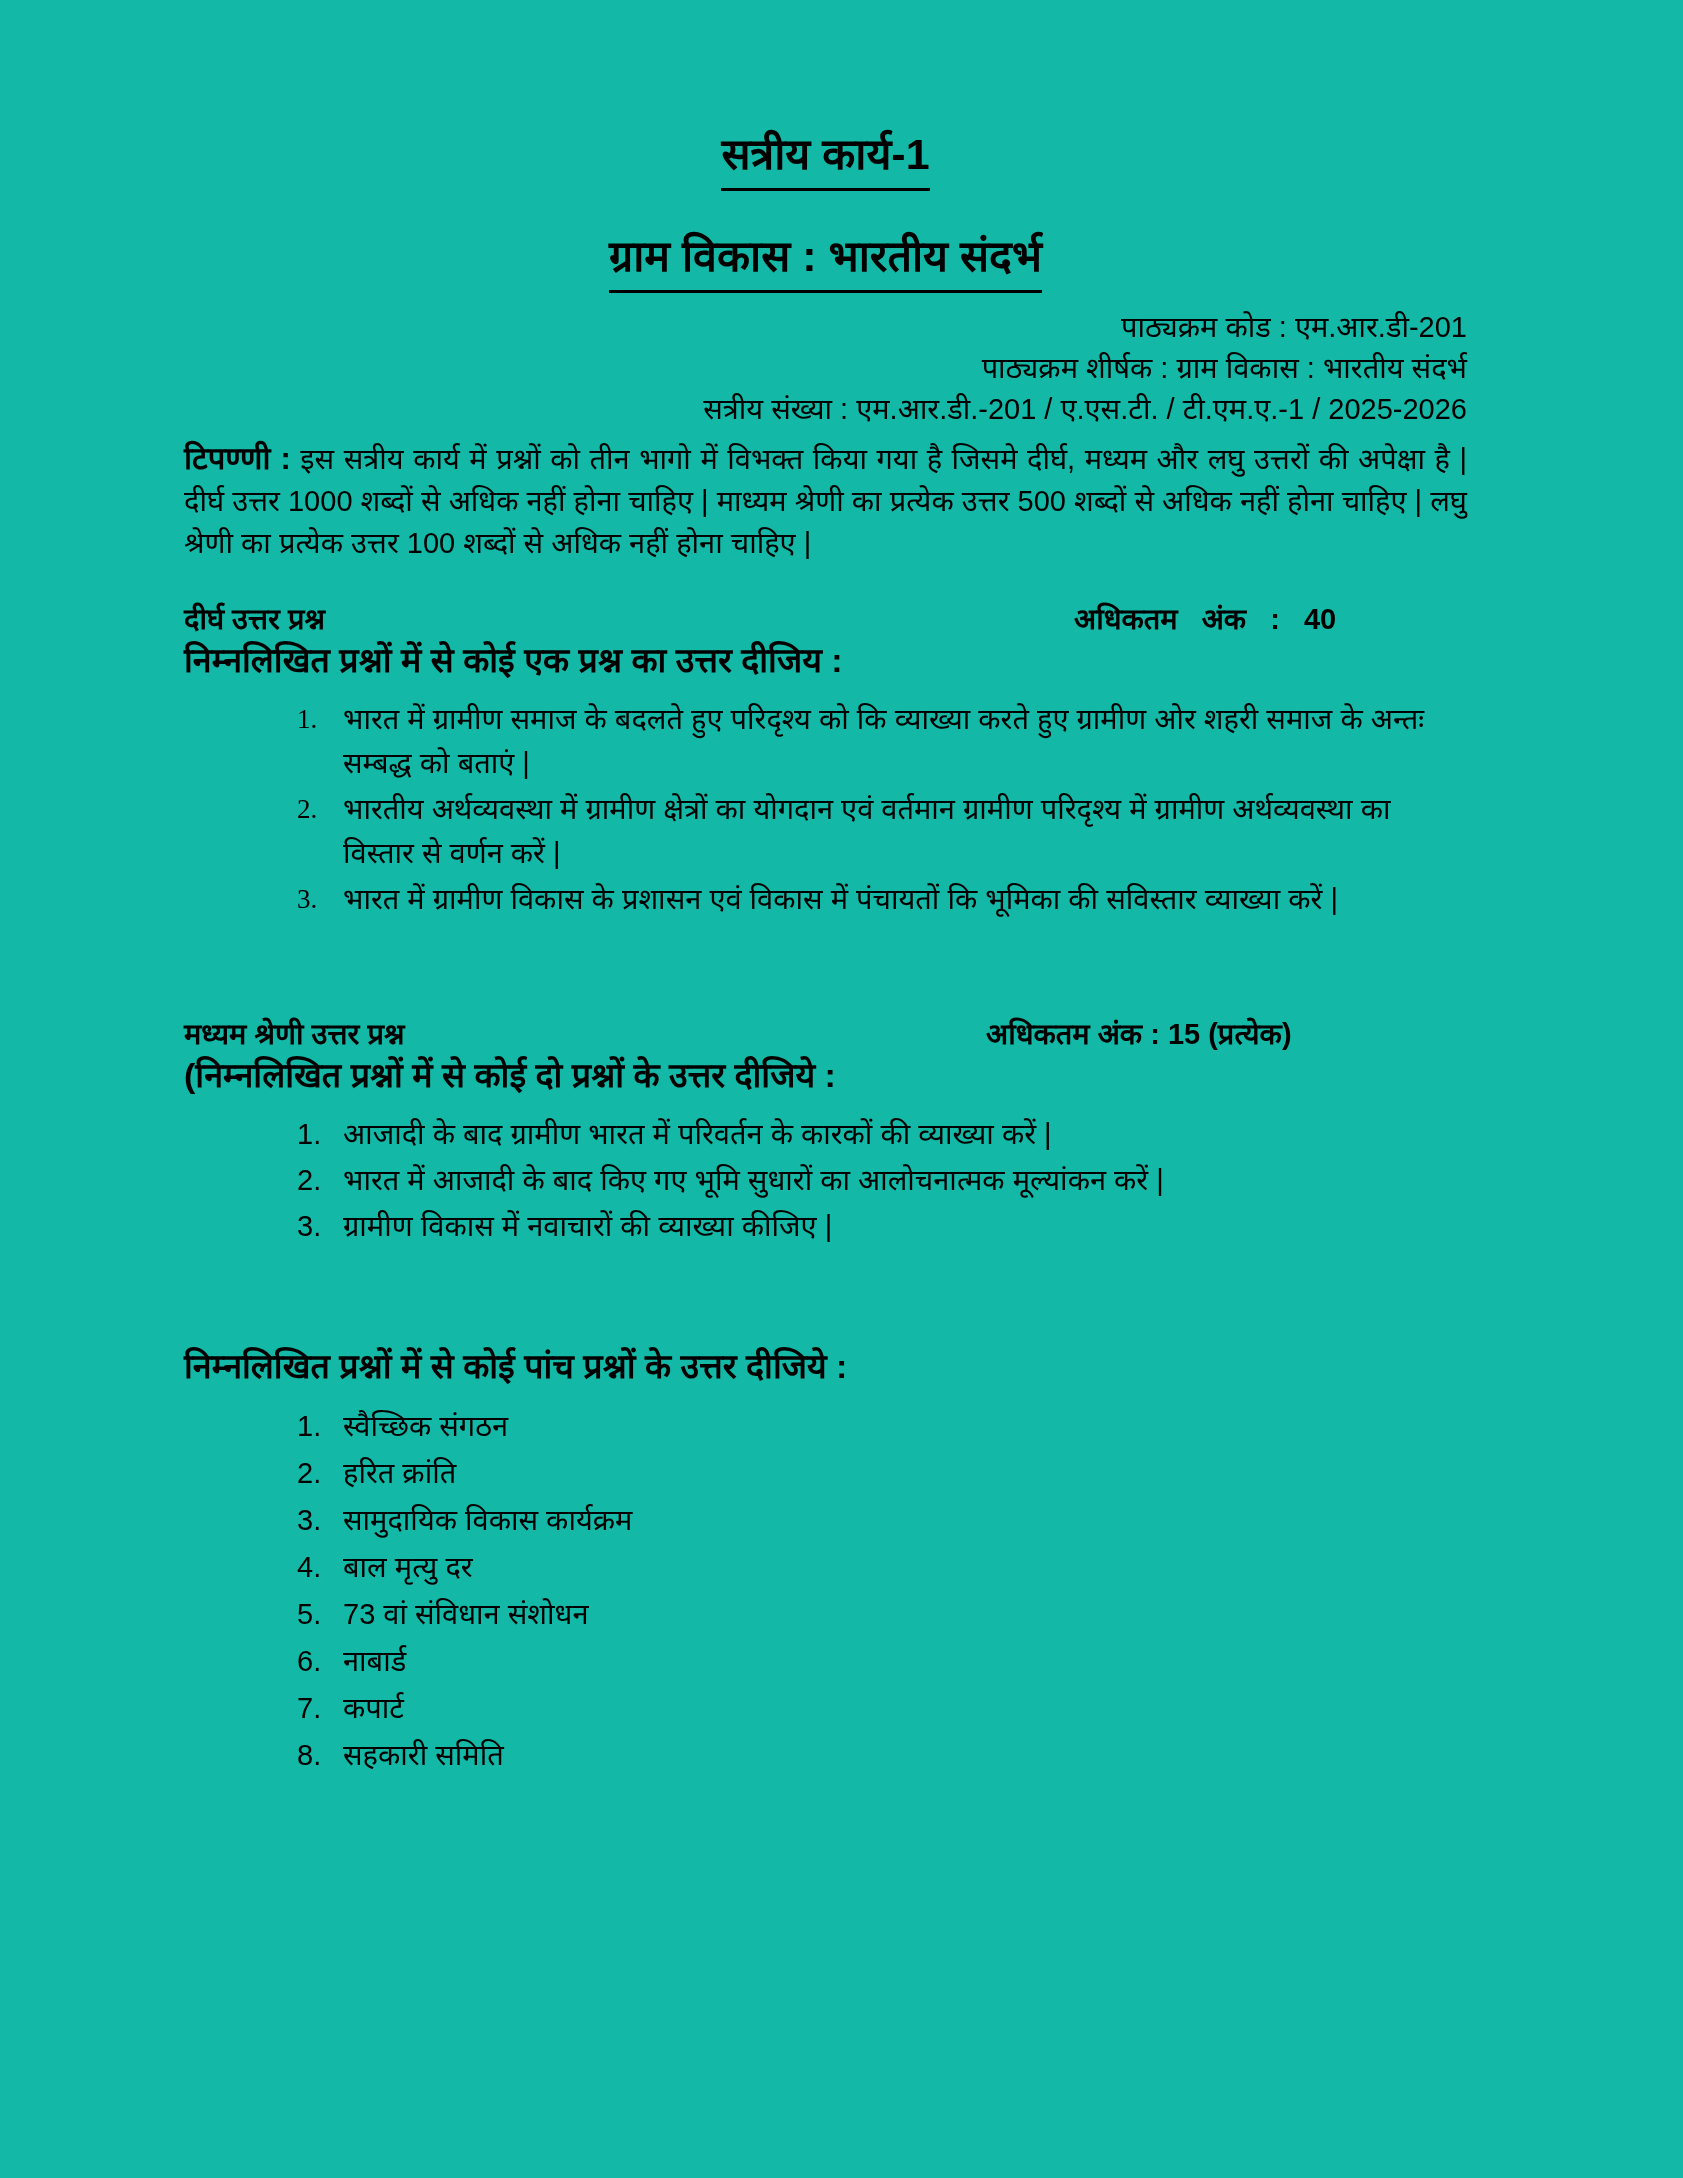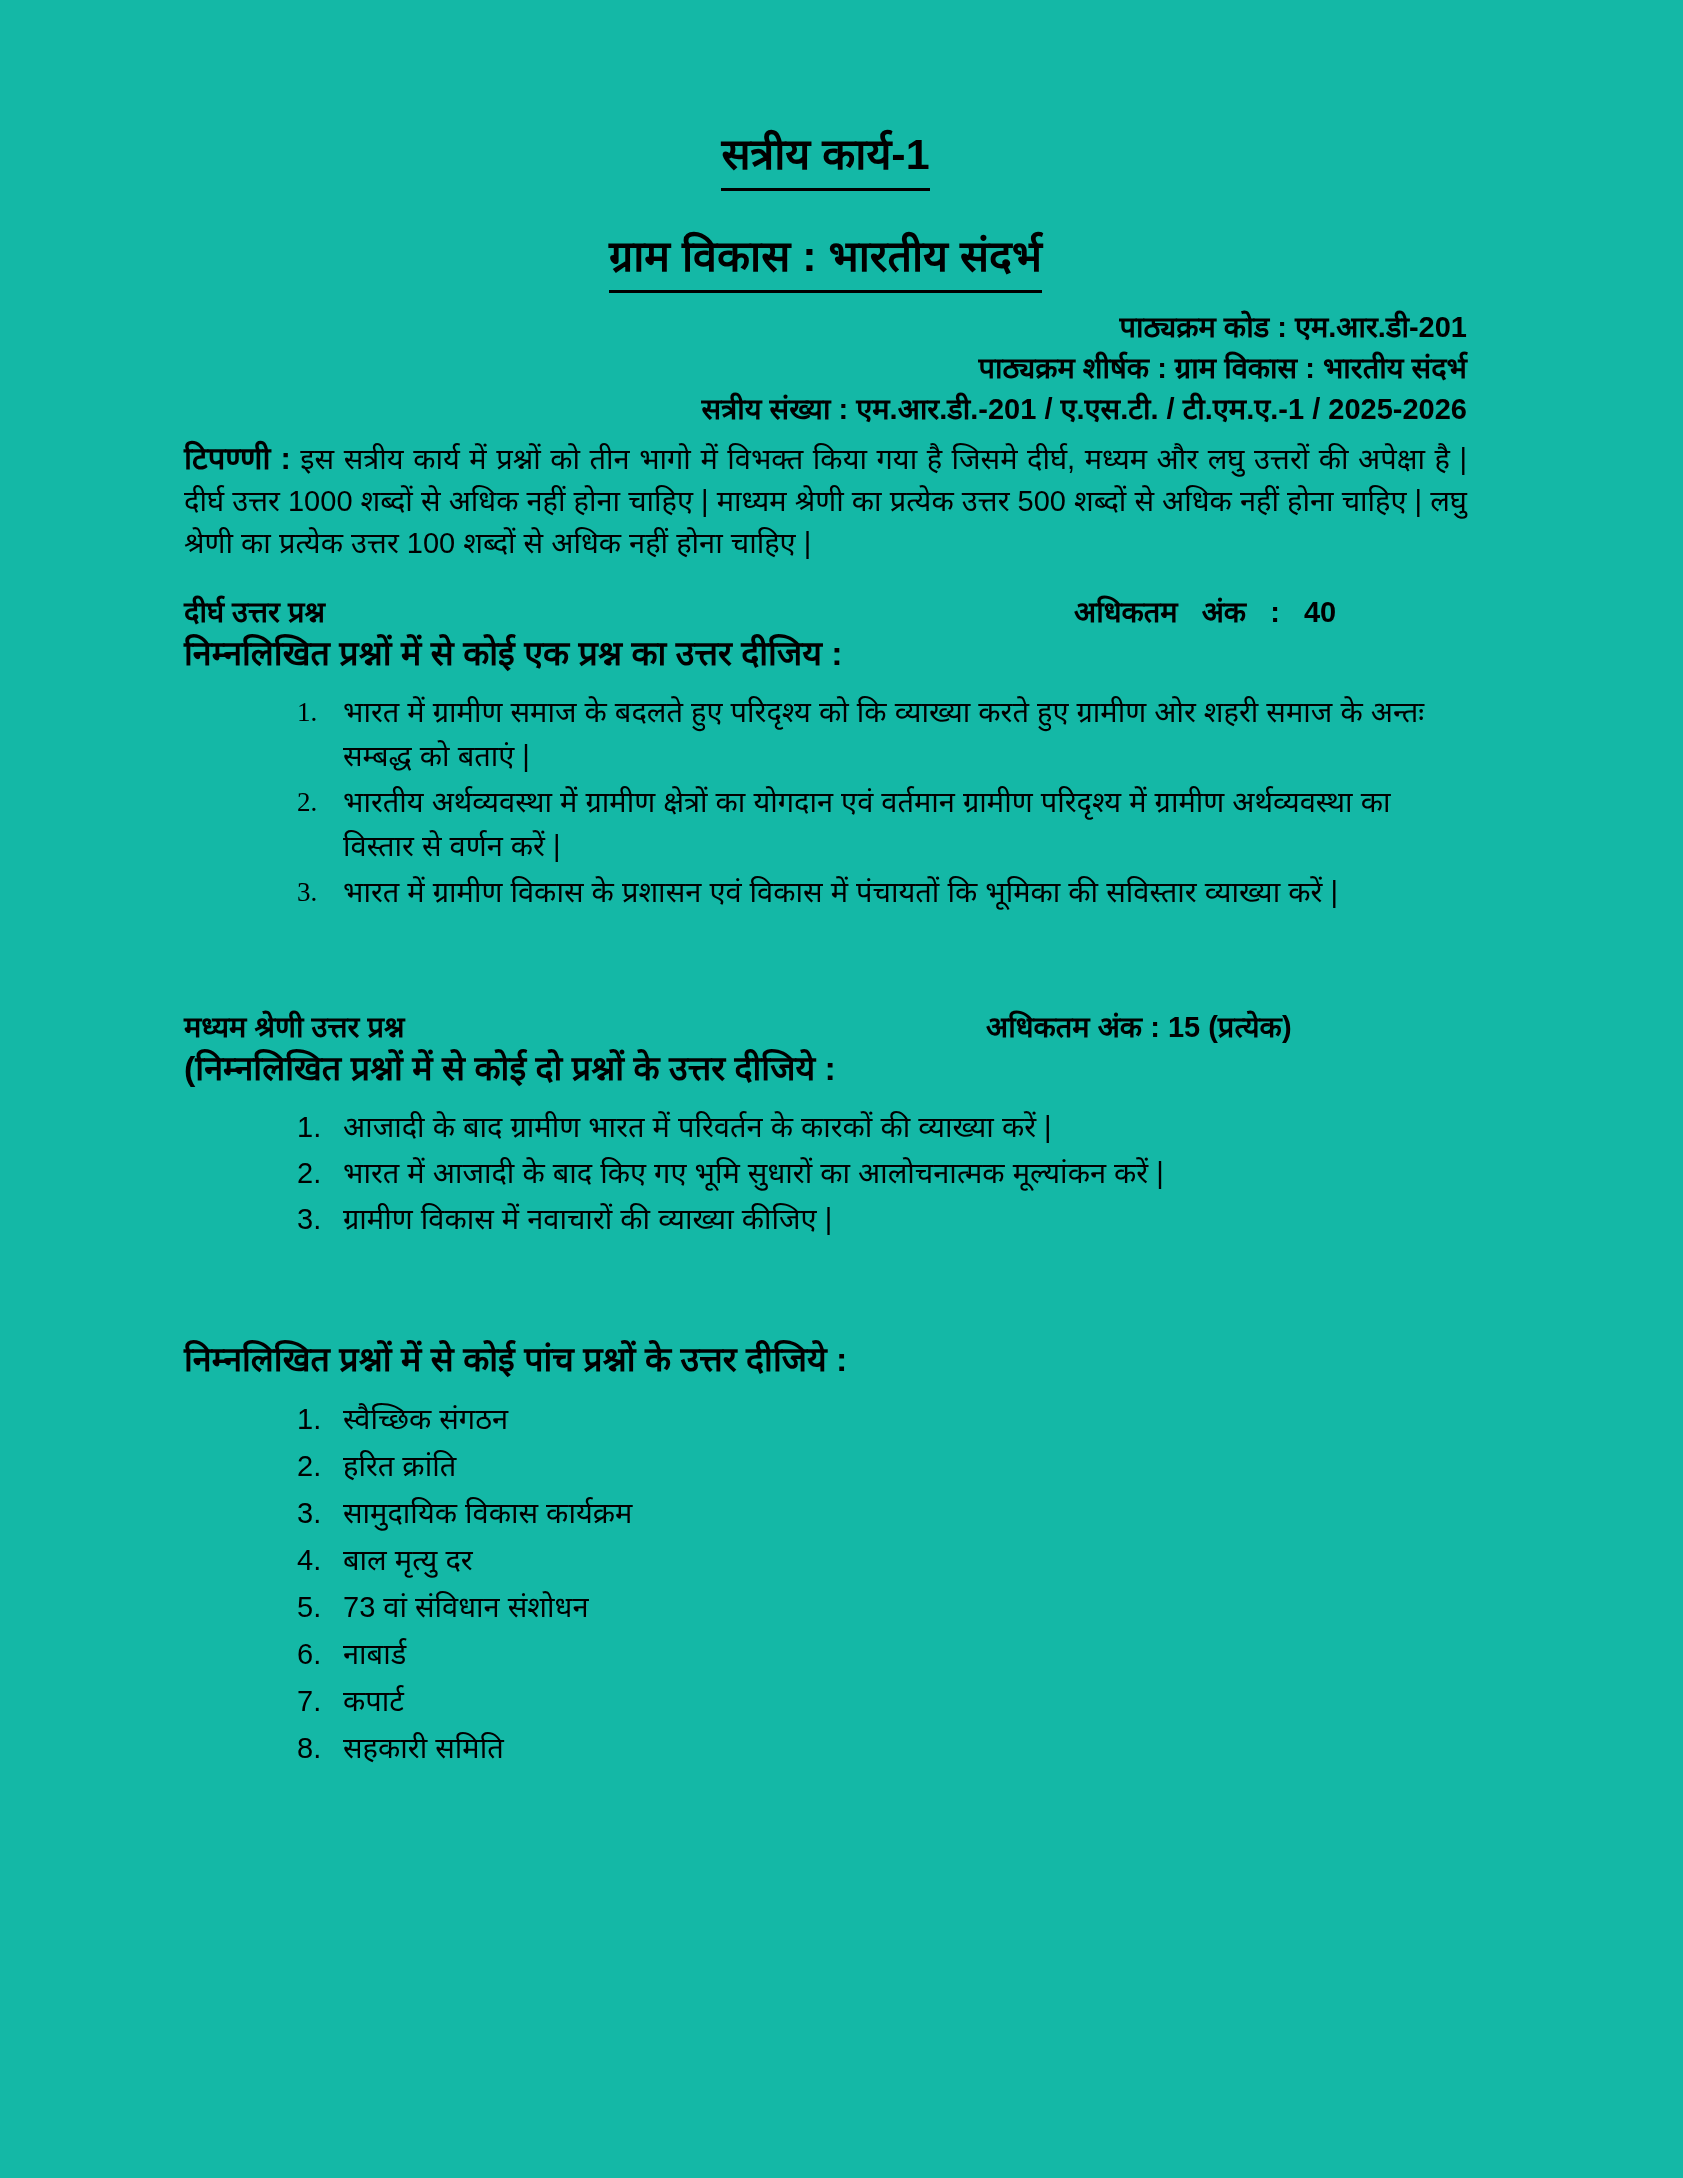--- a/index.html
+++ b/index.html
@@ -29,21 +29,21 @@
     display: inline-block;
     border-bottom: 3px solid #000;
     padding-bottom: 4px;
   }
   .title-1 { margin-bottom: 36px; }
   .title-2 { margin-bottom: 14px; }
 
   
   .meta-block {
     text-align: right;
-    font-weight: bold;
+    font-weight: normal;
     font-size: 29px;
     line-height: 41px;
   }
 
   
   .note-para {
     margin-top: 8px;
     font-size: 29px;
     line-height: 42px;
     text-align: justify;
@@ -85,21 +85,21 @@
     font-family: "Liberation Serif", "DejaVu Serif", serif;
     font-size: 27px;
   }
   .q-text { flex: 1; }
 
   .gap-1 { height: 91px; }   
   .gap-2 { height: 95px; }   
 
   .short-list .q-item { line-height: 46px; margin-bottom: 1px; }
 
-  .sec-1 { margin-top: 28px; }
+  .sec-1 { margin-top: 35px; }
 </style>
 </head>
 <body>
 
 <div class="page">
   <div class="content">
 
     <div class="doc-title title-1">
       <span class="underlined">सत्रीय कार्य-1</span>
     </div>

